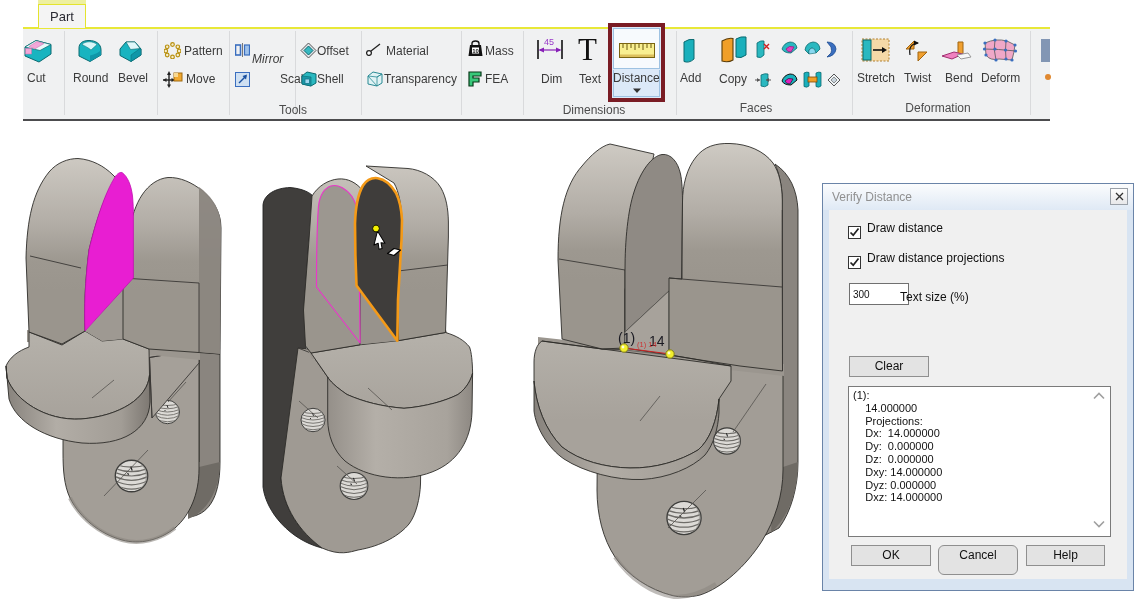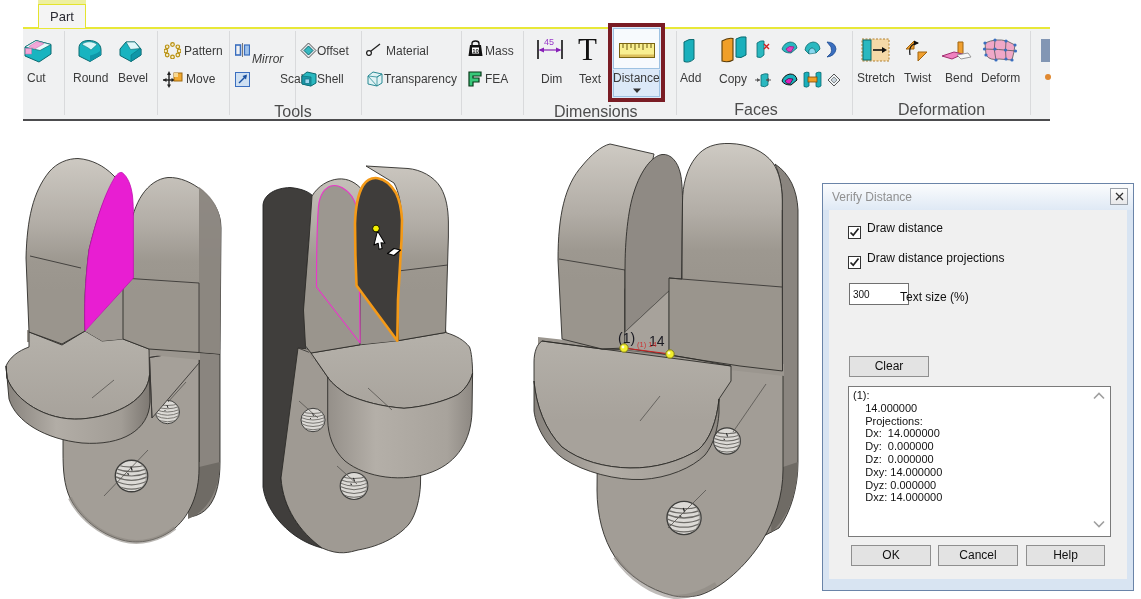--- a/index.html
+++ b/index.html
@@ -6,21 +6,21 @@
 html,body { width:1141px; height:599px; background:#fff; font-family:"Liberation Sans", sans-serif; overflow:hidden; }
 #page { position:relative; width:1141px; height:599px; background:#fff; }
 .abs { position:absolute; }
 
 #ribbon { position:absolute; left:23px; top:27px; width:1027px; height:93px; background:#f0f1f2; border-top:2px solid #e8e838; }
 #ribbon-bottom { position:absolute; left:23px; top:119px; width:1027px; height:2px; background:#4c4c4e; }
 #tab { position:absolute; left:38px; top:4px; width:48px; height:24px; background:#f4f4f4; border:1px solid #e4e42e; border-bottom:none; font-size:13px; color:#2b2b33; text-align:center; line-height:24px; }
 #tab-top { position:absolute; left:38px; top:0px; width:48px; height:4px; background:#eef0a0; }
 .sep { position:absolute; top:31px; width:1px; height:84px; background:#d9dadc; }
 .lbl { position:absolute; font-size:12px; color:#3b3b3b; white-space:nowrap; }
-.glabel { position:absolute; font-size:16px; color:#4c4c4c; text-align:center; white-space:nowrap; }
+.glabel { position:absolute; font-size:12px; color:#4c4c4c; text-align:center; white-space:nowrap; }
 .icon { position:absolute; }
 
 #dlg { position:absolute; left:822px; top:183px; width:312px; height:408px; background:#d8e4f2; border:1px solid #6a84a8; }
 #dlg-title { position:absolute; left:0; top:0; width:310px; height:26px; background:linear-gradient(#fbfcfd,#dfe9f5); font-size:12px; color:#909090; line-height:26px; padding-left:9px; }
 #dlg-x { position:absolute; right:5px; top:4px; width:18px; height:17px; background:linear-gradient(#fdfdfd,#e8e8ea); border:1px solid #9aa0a8; color:#333; font-size:12px; text-align:center; line-height:15px; }
 #dlg-body { position:absolute; left:6px; top:26px; width:298px; height:369px; background:#f0f0f0; }
 .chk { position:absolute; width:13px; height:13px; background:#fff; border:1px solid #333; font-size:11px; line-height:12px; text-align:center; color:#222; font-weight:bold; }
 .dtext { position:absolute; font-size:12px; color:#111; white-space:nowrap; }
 .btn { position:absolute; background:#e3e3e3; border:1px solid #8f8f8f; font-size:12px; color:#111; text-align:center; }
 </style>
@@ -417,16 +417,16 @@
     <div class="dtext" style="left:77px; top:106px;">Text size (%)</div>
     <div class="btn" style="left:26px; top:172px; width:80px; height:21px; line-height:19px;">Clear</div>
     <div class="abs" style="left:25px; top:202px; width:263px; height:151px; background:#fff; border:1px solid #7a7a7a; font-size:11px; color:#111; line-height:12.8px; padding:2px 0 0 4px;">(1):<br>&nbsp;&nbsp;&nbsp;&nbsp;14.000000<br>&nbsp;&nbsp;&nbsp;&nbsp;Projections:<br>&nbsp;&nbsp;&nbsp;&nbsp;Dx:&nbsp; 14.000000<br>&nbsp;&nbsp;&nbsp;&nbsp;Dy:&nbsp; 0.000000<br>&nbsp;&nbsp;&nbsp;&nbsp;Dz:&nbsp; 0.000000<br>&nbsp;&nbsp;&nbsp;&nbsp;Dxy: 14.000000<br>&nbsp;&nbsp;&nbsp;&nbsp;Dyz: 0.000000<br>&nbsp;&nbsp;&nbsp;&nbsp;Dxz: 14.000000</div>
     <svg class="abs" style="left:270px; top:208px;" width="12" height="8" viewBox="0 0 12 8">
         <path d="M1,6.5 L6,1.5 L11,6.5" fill="none" stroke="#a0a0a0" stroke-width="1.6"></path>
       </svg>
     <svg class="abs" style="left:270px; top:336px;" width="12" height="8" viewBox="0 0 12 8">
         <path d="M1,1.5 L6,6.5 L11,1.5" fill="none" stroke="#a0a0a0" stroke-width="1.6"></path>
       </svg>
     <div class="btn" style="left:28px; top:361px; width:80px; height:21px; line-height:19px;">OK</div>
-    <div class="btn" style="left:115px; top:361px; width:80px; height:21px; line-height:19px;">Cancel</div>
+    <div class="btn" style="left:115px; top:361px; width:80px; height:30px; line-height:19px;border-radius:6px;">Cancel</div>
     <div class="btn" style="left:203px; top:361px; width:79px; height:21px; line-height:19px;">Help</div>
   </div>
 </div>
 
 </body></html>

